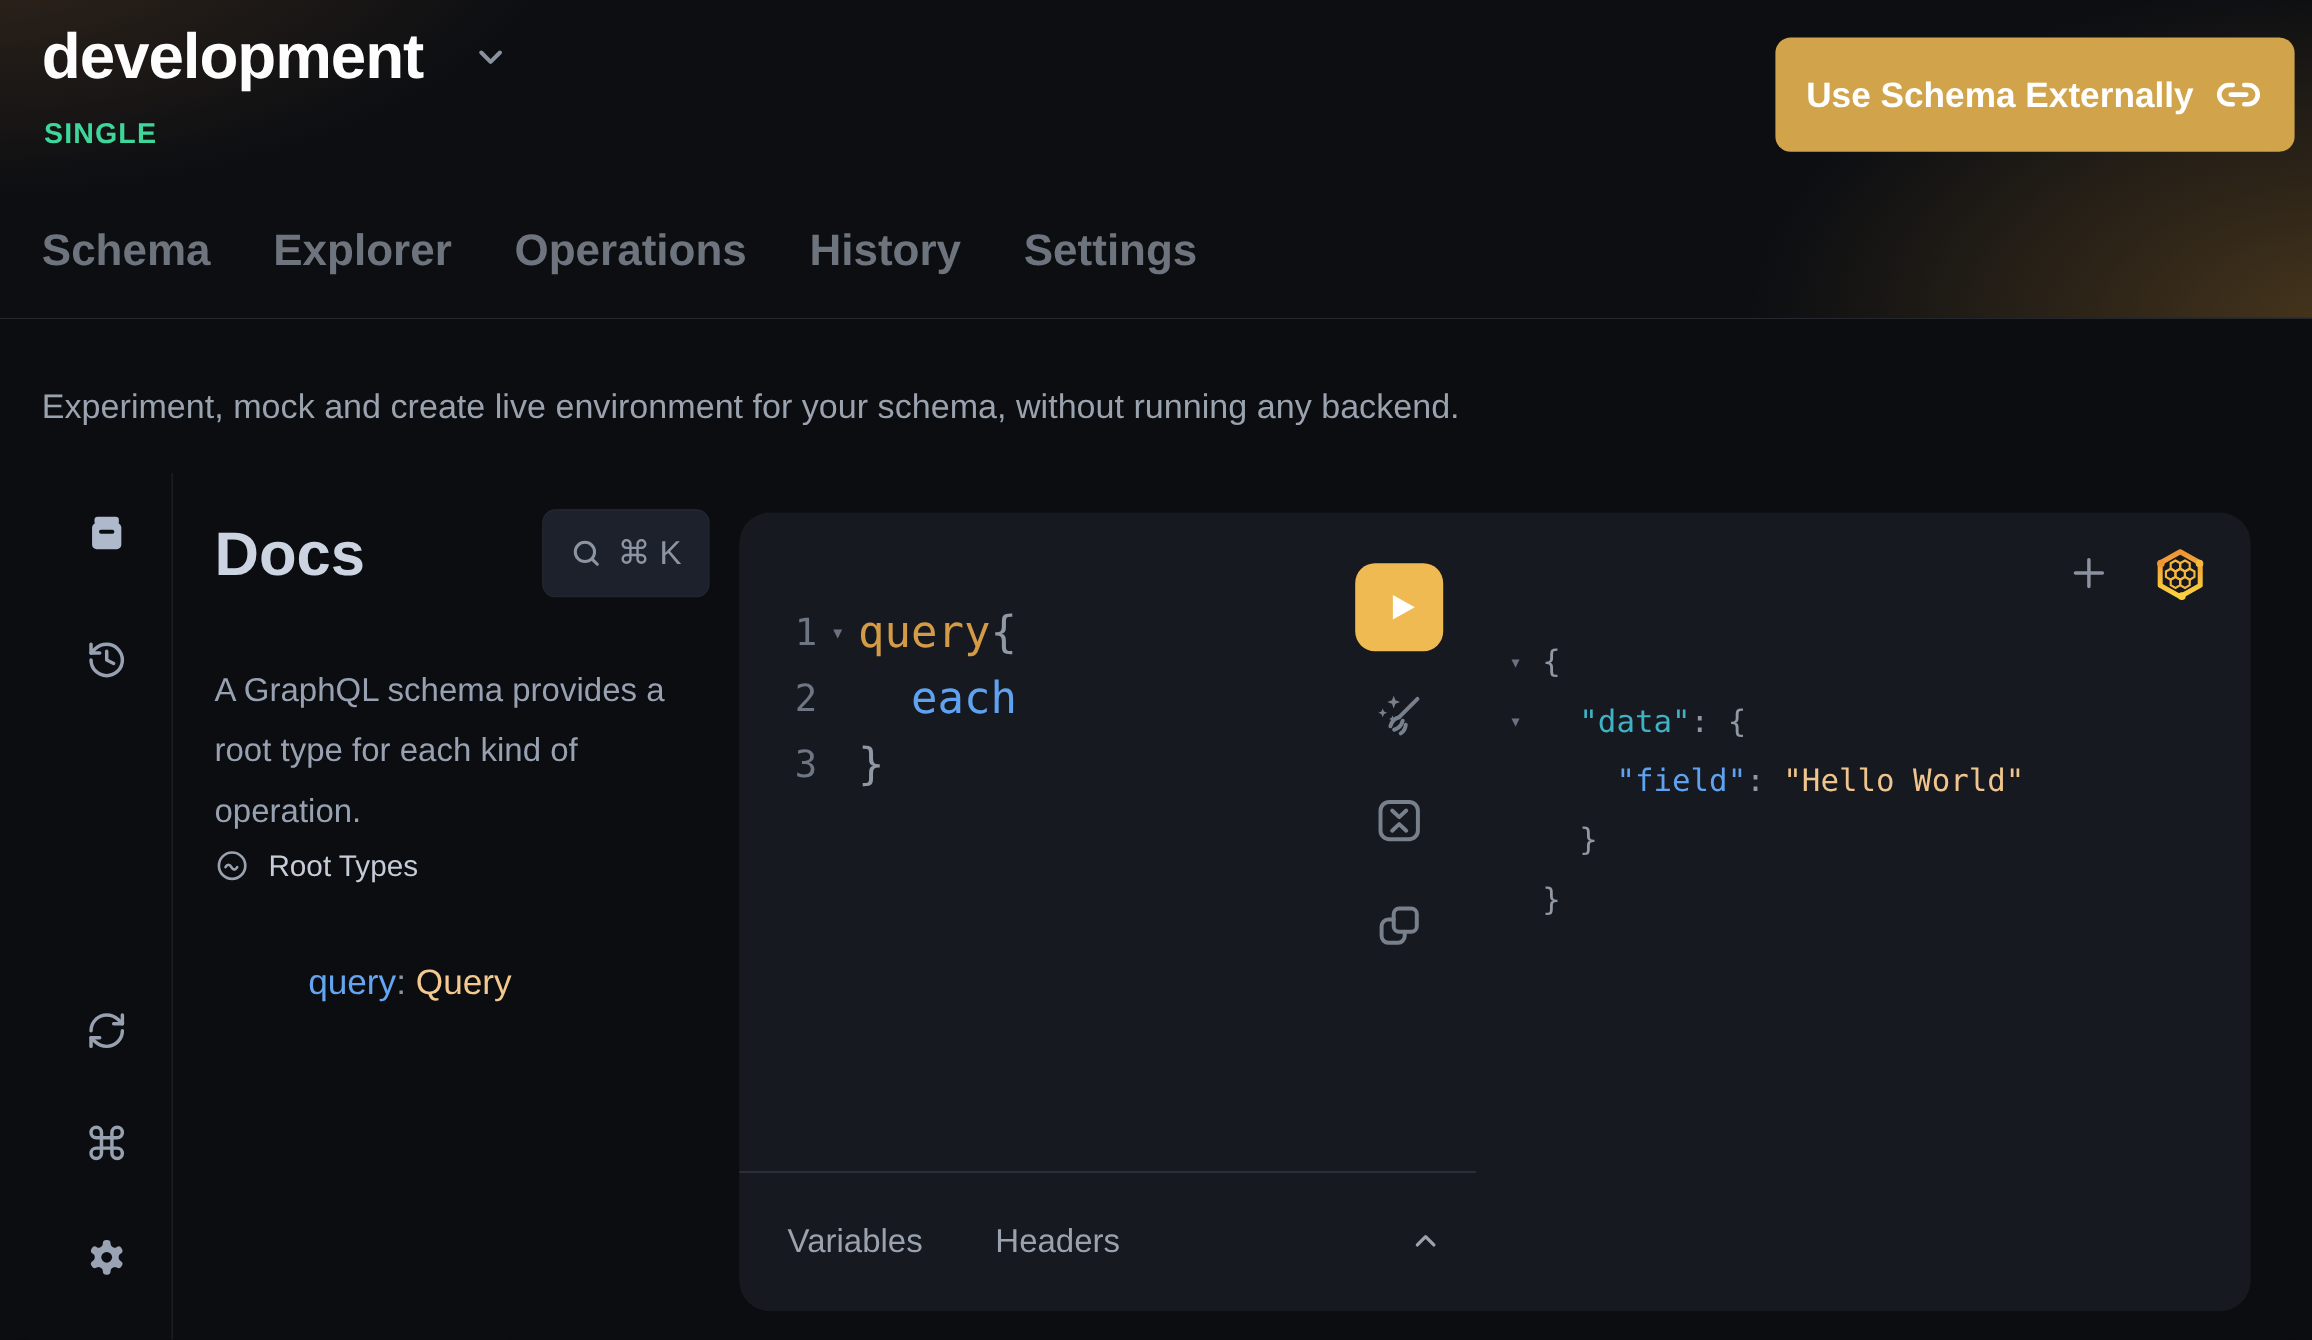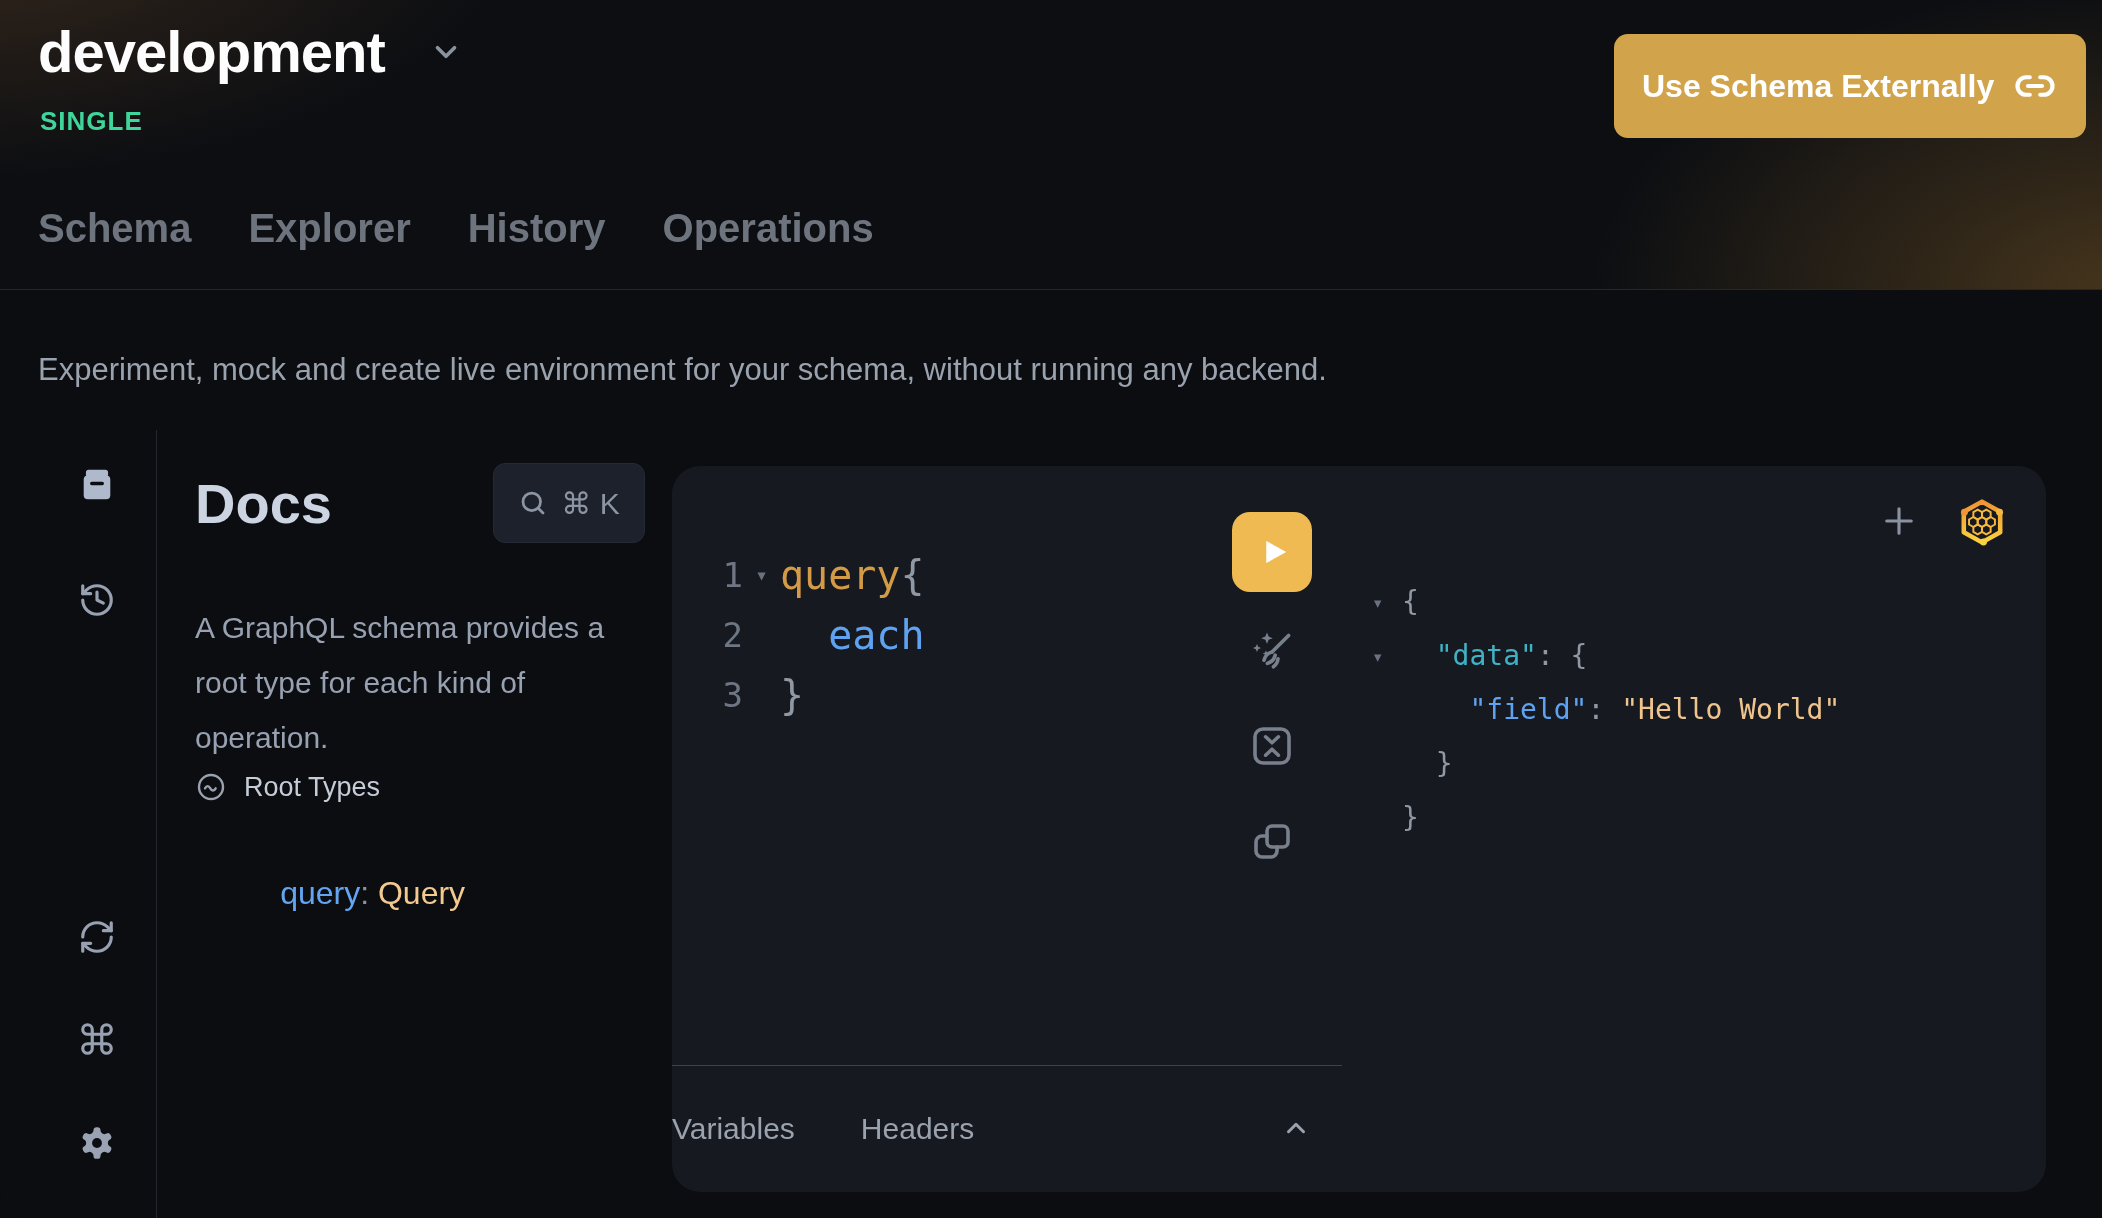--- a/index.html
+++ b/index.html
@@ -90,21 +90,21 @@
   .cy { color:#3fb2c5; }
   .pe { color:#f0c58d; }
 
   .ricons { position:absolute; top:30px; right:38px; display:flex; align-items:center; gap:36px; }
   .ricons button, .ricons .logo { background:none; border:none; padding:0; cursor:pointer; }
   .ricons svg.plus { width:42px; height:42px; }
   .ricons svg.hive { width:52px; height:52px; display:block; }
 
   .qfooter { position:absolute; left:0; bottom:0; width:670px; height:127px;
              border-top:1px solid #3d434b; display:flex; align-items:center;
-             gap:66px; }
+             gap:66px; padding-left:44px; }
   .qfooter .ftab { font-size:30px; color:#9aa2ae; cursor:pointer; }
   .collapse { position:absolute; right:28px; top:44px; background:none; border:none;
               cursor:pointer; }
   .collapse svg { width:36px; height:36px; }
 </style>
 </head>
 <body>
 
 <div class="page">
 
@@ -122,22 +122,23 @@
       <svg width="42" height="42" viewBox="0 0 24 24" fill="none" stroke="#ffffff" stroke-width="2.4" stroke-linecap="round" stroke-linejoin="round">
           <path d="M9 17H7A5 5 0 0 1 7 7h2"></path>
           <path d="M15 7h2a5 5 0 1 1 0 10h-2"></path>
           <line x1="8" y1="12" x2="16" y2="12"></line>
         </svg>
     </button>
 
     <nav class="tabs">
       <div class="tab">Schema</div>
       <div class="tab">Explorer</div>
+      <div class="tab">Operations</div>
       <div class="tab">History</div>
-      <div class="tab">Operations</div>
+      <div class="tab">Settings</div>
     </nav>
   </header>
 
   <p class="subtitle">Experiment, mock and create live environment for your schema, without running any backend.</p>
 
   <div class="content">
 
     <aside class="sidebar">
       <button class="side-btn" style="top:36px">
         <svg viewBox="0 0 24 24">

